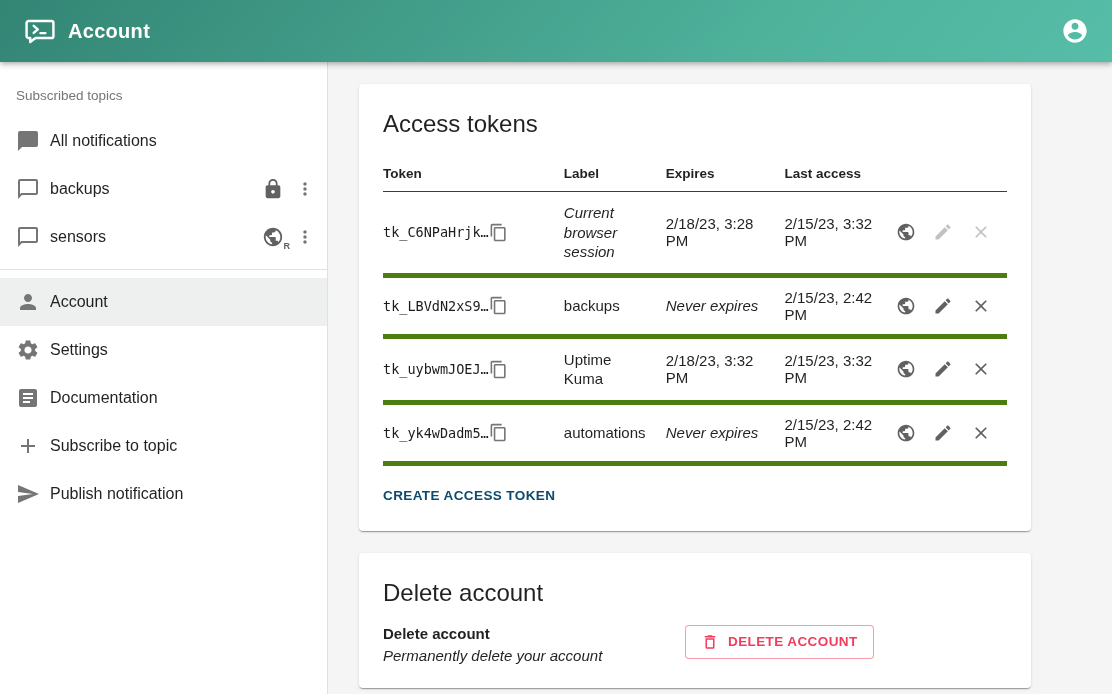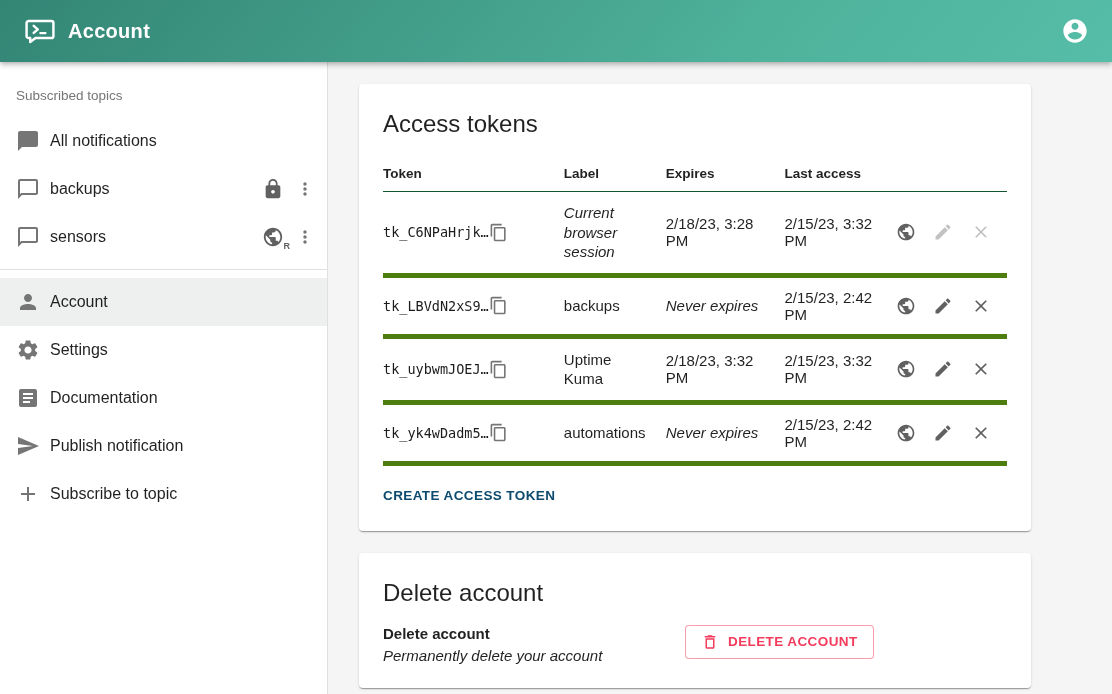--- a/index.html
+++ b/index.html
@@ -166,33 +166,33 @@
       <svg viewBox="0 0 24 24" fill="currentColor">
           <path d="M19 3H5c-1.1 0-2 .9-2 2v14c0 1.1.9 2 2 2h14c1.1 0 2-.9 2-2V5c0-1.1-.9-2-2-2zm-5 14H7v-2h7v2zm3-4H7v-2h10v2zm0-4H7V7h10v2z"></path>
         </svg>
     </span>
     <span class="slabel">Documentation</span>
   </div>
 
   <div class="srow">
     <span class="micon">
       <svg viewBox="0 0 24 24" fill="currentColor">
+          <path d="M19 13h-6v6h-2v-6H5v-2h6V5h2v6h6v2z"></path>
+        </svg>
+    </span>
+    <span class="slabel">Subscribe to topic</span>
+  </div>
+
+  <div class="srow">
+    <span class="micon">
+      <svg viewBox="0 0 24 24" fill="currentColor">
           <path d="M2.01 21L23 12 2.01 3 2 10l15 2-15 2z"></path>
         </svg>
     </span>
     <span class="slabel">Publish notification</span>
-  </div>
-
-  <div class="srow">
-    <span class="micon">
-      <svg viewBox="0 0 24 24" fill="currentColor">
-          <path d="M19 13h-6v6h-2v-6H5v-2h6V5h2v6h6v2z"></path>
-        </svg>
-    </span>
-    <span class="slabel">Subscribe to topic</span>
   </div>
 </nav>
 
 <main class="main">
 
   <section class="card">
     <h2>Access tokens</h2>
 
     <table class="tokens">
       <thead>

